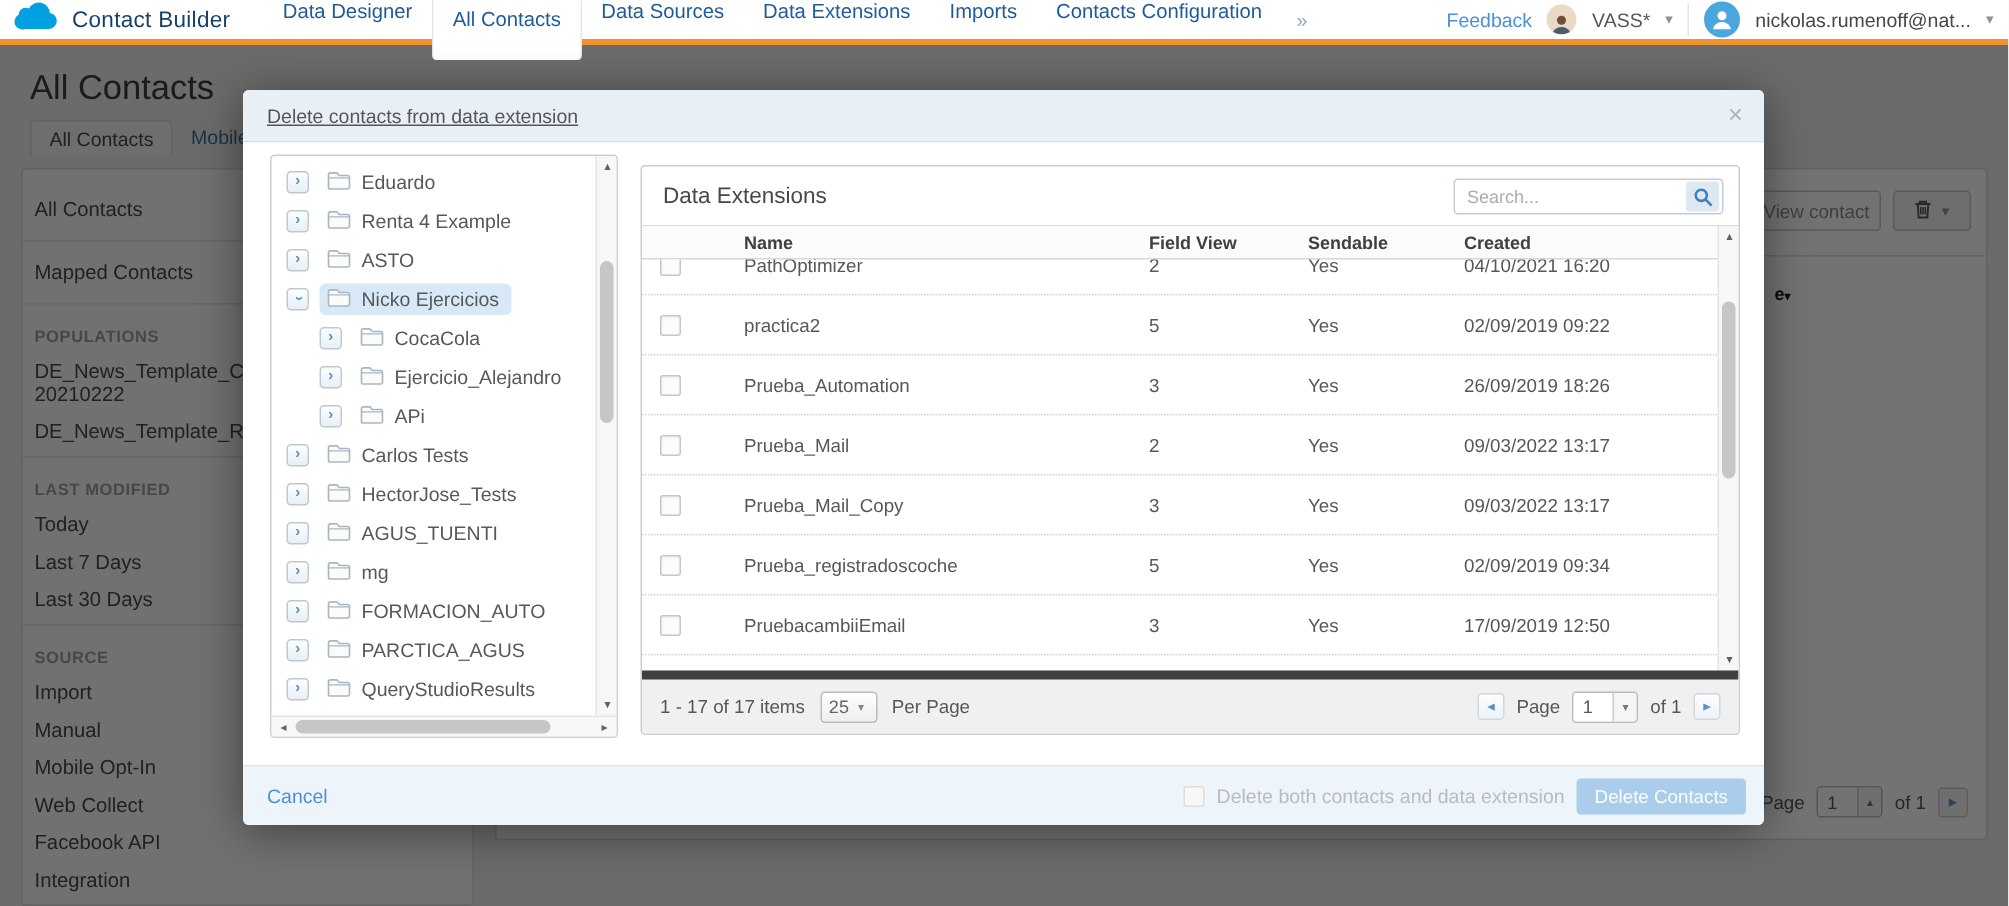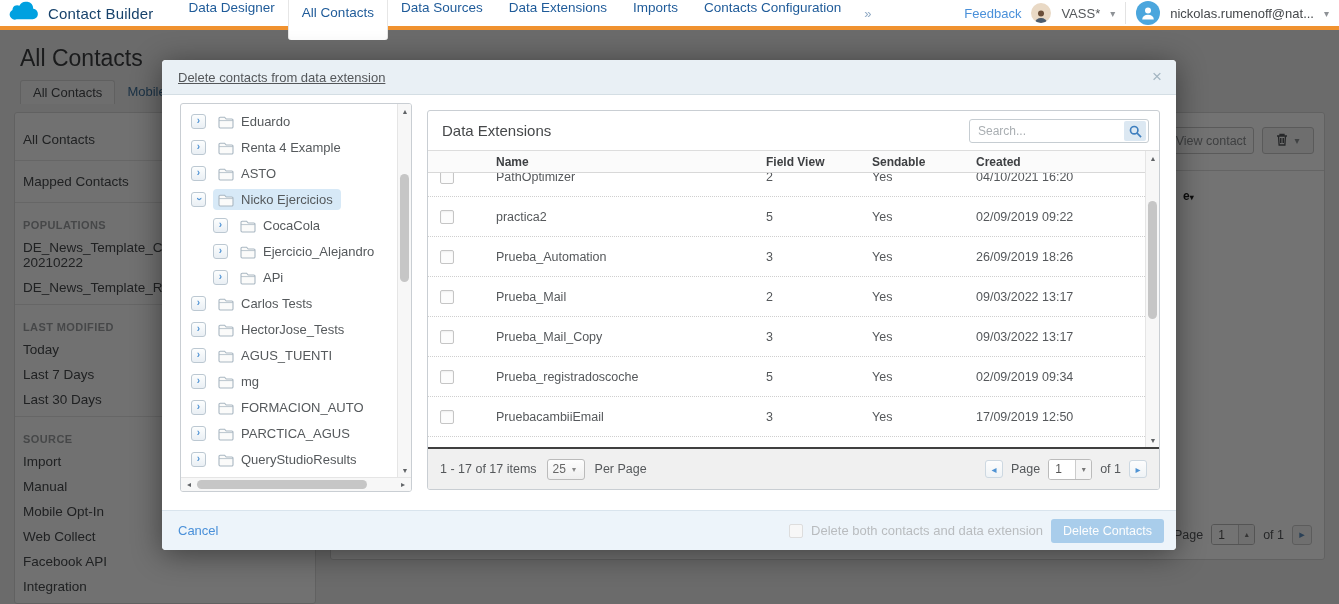--- a/index.html
+++ b/index.html
@@ -77,21 +77,21 @@
   
   .tree-panel { position:absolute; left:18px; top:43px; width:232px; height:389px; background:#fff;
                 border:1px solid #C9CED3; border-radius:3px; overflow:hidden; }
   .tree-items { position:absolute; top:0; left:0; right:14px; bottom:14px; overflow:hidden; padding-top:4px; }
   .tree-row { height:26px; display:flex; align-items:center; white-space:nowrap; }
   .expand-btn { width:15px; height:15px; border:1px solid #BCC8D2; border-radius:3px; flex:0 0 15px;
                 background:linear-gradient(#FDFEFE,#E9EFF4); display:flex; align-items:center;
                 justify-content:center; cursor:pointer; }
   .expand-btn .chev { font-size:10px; font-weight:bold; color:#4F93D4; line-height:1; display:block; }
   .expand-btn.expanded .chev { transform:rotate(90deg); }
-  .tree-pill { display:flex; align-items:flex-end; gap:7px; margin-left:7px; padding:3px 8px 3px 5px; border-radius:4px; }
+  .tree-pill { display:flex; align-items:flex-start; gap:7px; margin-left:7px; padding:3px 8px 3px 5px; border-radius:4px; }
   .tree-row.selected .tree-pill { background:#D7E9F7; }
   .tree-label { font-size:13px; color:#55595C; }
   .vscroll { position:absolute; top:0; right:0; width:14px; background:#F7F7F7; border-left:1px solid #E5E5E5; }
   .tree-vscroll { bottom:14px; }
   .scroll-arrow { position:absolute; left:0; width:14px; height:14px; display:flex; align-items:center;
                   justify-content:center; font-size:7px; color:#606366; cursor:pointer; }
   .vthumb { position:absolute; left:2px; width:9px; border-radius:5px; background:#C6C6C6; cursor:grab; }
   .hscroll { position:absolute; left:0; right:0; bottom:0; height:14px; background:#F7F7F7; border-top:1px solid #E5E5E5; }
   .hscroll .arrow-l { position:absolute; left:2px; top:0; width:12px; height:13px; display:flex; align-items:center; justify-content:center; font-size:8px; color:#606366; cursor:pointer; }
   .hscroll .arrow-r { position:absolute; right:2px; top:0; width:12px; height:13px; display:flex; align-items:center; justify-content:center; font-size:8px; color:#606366; cursor:pointer; }
@@ -114,21 +114,21 @@
   .de-colhead span { position:absolute; top:4px; }
   .col-name { left:68px; } .col-fields { left:338px; } .col-send { left:444px; } .col-created { left:548px; }
   .de-rows { position:absolute; top:62px; left:0; right:14px; bottom:42px; overflow:hidden; }
   .de-rows-inner { margin-top:-16px; }
   .de-row { position:relative; height:40px; border-bottom:1px dotted #CFCFCF; }
   .de-row .cell { position:absolute; top:13px; font-size:12.5px; color:#55585B; }
   .cb { position:absolute; left:12px; top:13px; width:14px; height:14px; border:1px solid #C5C5C5;
         border-radius:2px; background:#FCFCFC; box-shadow:inset 0 1px 2px rgba(0,0,0,.06); cursor:pointer; }
   .de-vscroll { top:40px; bottom:42px; }
   .de-footer { position:absolute; left:0; right:0; bottom:0; height:42px; background:#F0F0F0;
-               border-top:2px solid #404040; display:flex; align-items:center; font-size:12.5px; color:#55585B; }
+               border-top:6px solid #404040; display:flex; align-items:center; font-size:12.5px; color:#55585B; }
   .de-footer-left { display:flex; align-items:center; gap:10px; padding-left:12px; }
   .pp-select { display:flex; align-items:center; gap:6px; width:38px; height:21px; border:1px solid #BBB;
                border-radius:3px; background:linear-gradient(#FDFDFD,#EFEFEF); padding:0 5px; cursor:pointer;
                font-size:12px; color:#666; }
   .pp-caret { font-size:8px; color:#888; }
   .de-footer-right { margin-left:auto; display:flex; align-items:center; gap:8px; padding-right:12px; }
   .mini-arrow { width:18px; height:18px; border:1px solid #CDD8E1; border-radius:3px;
                 background:linear-gradient(#FDFDFD,#EFF3F6); display:flex; align-items:center;
                 justify-content:center; font-size:10px; color:#4F93D4; cursor:pointer; }
 

